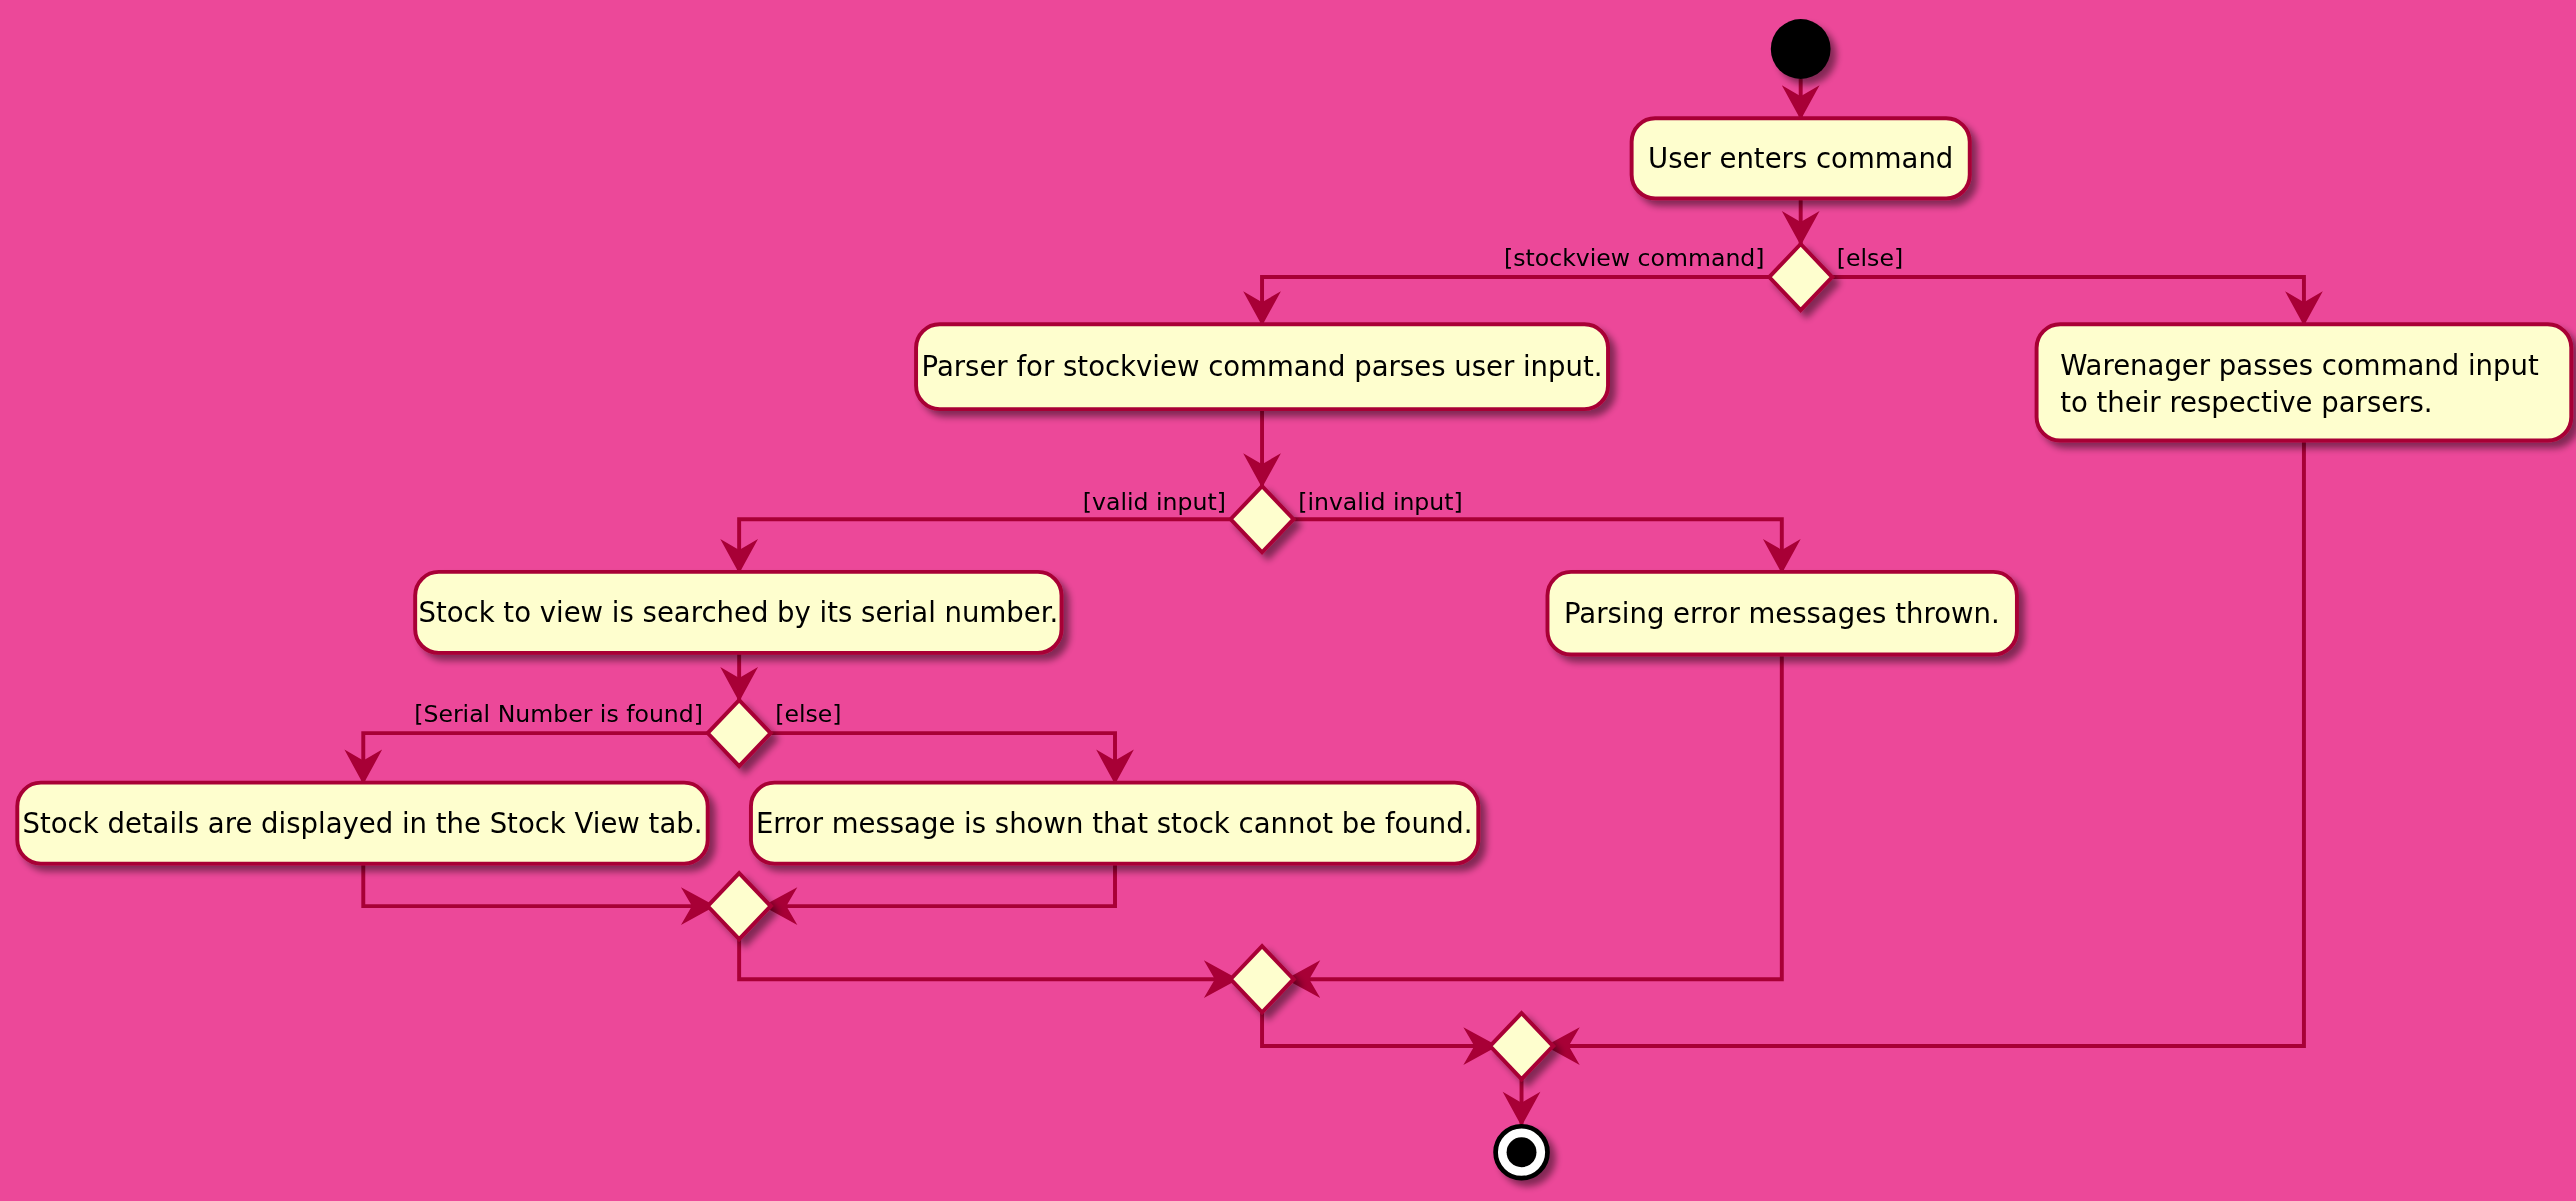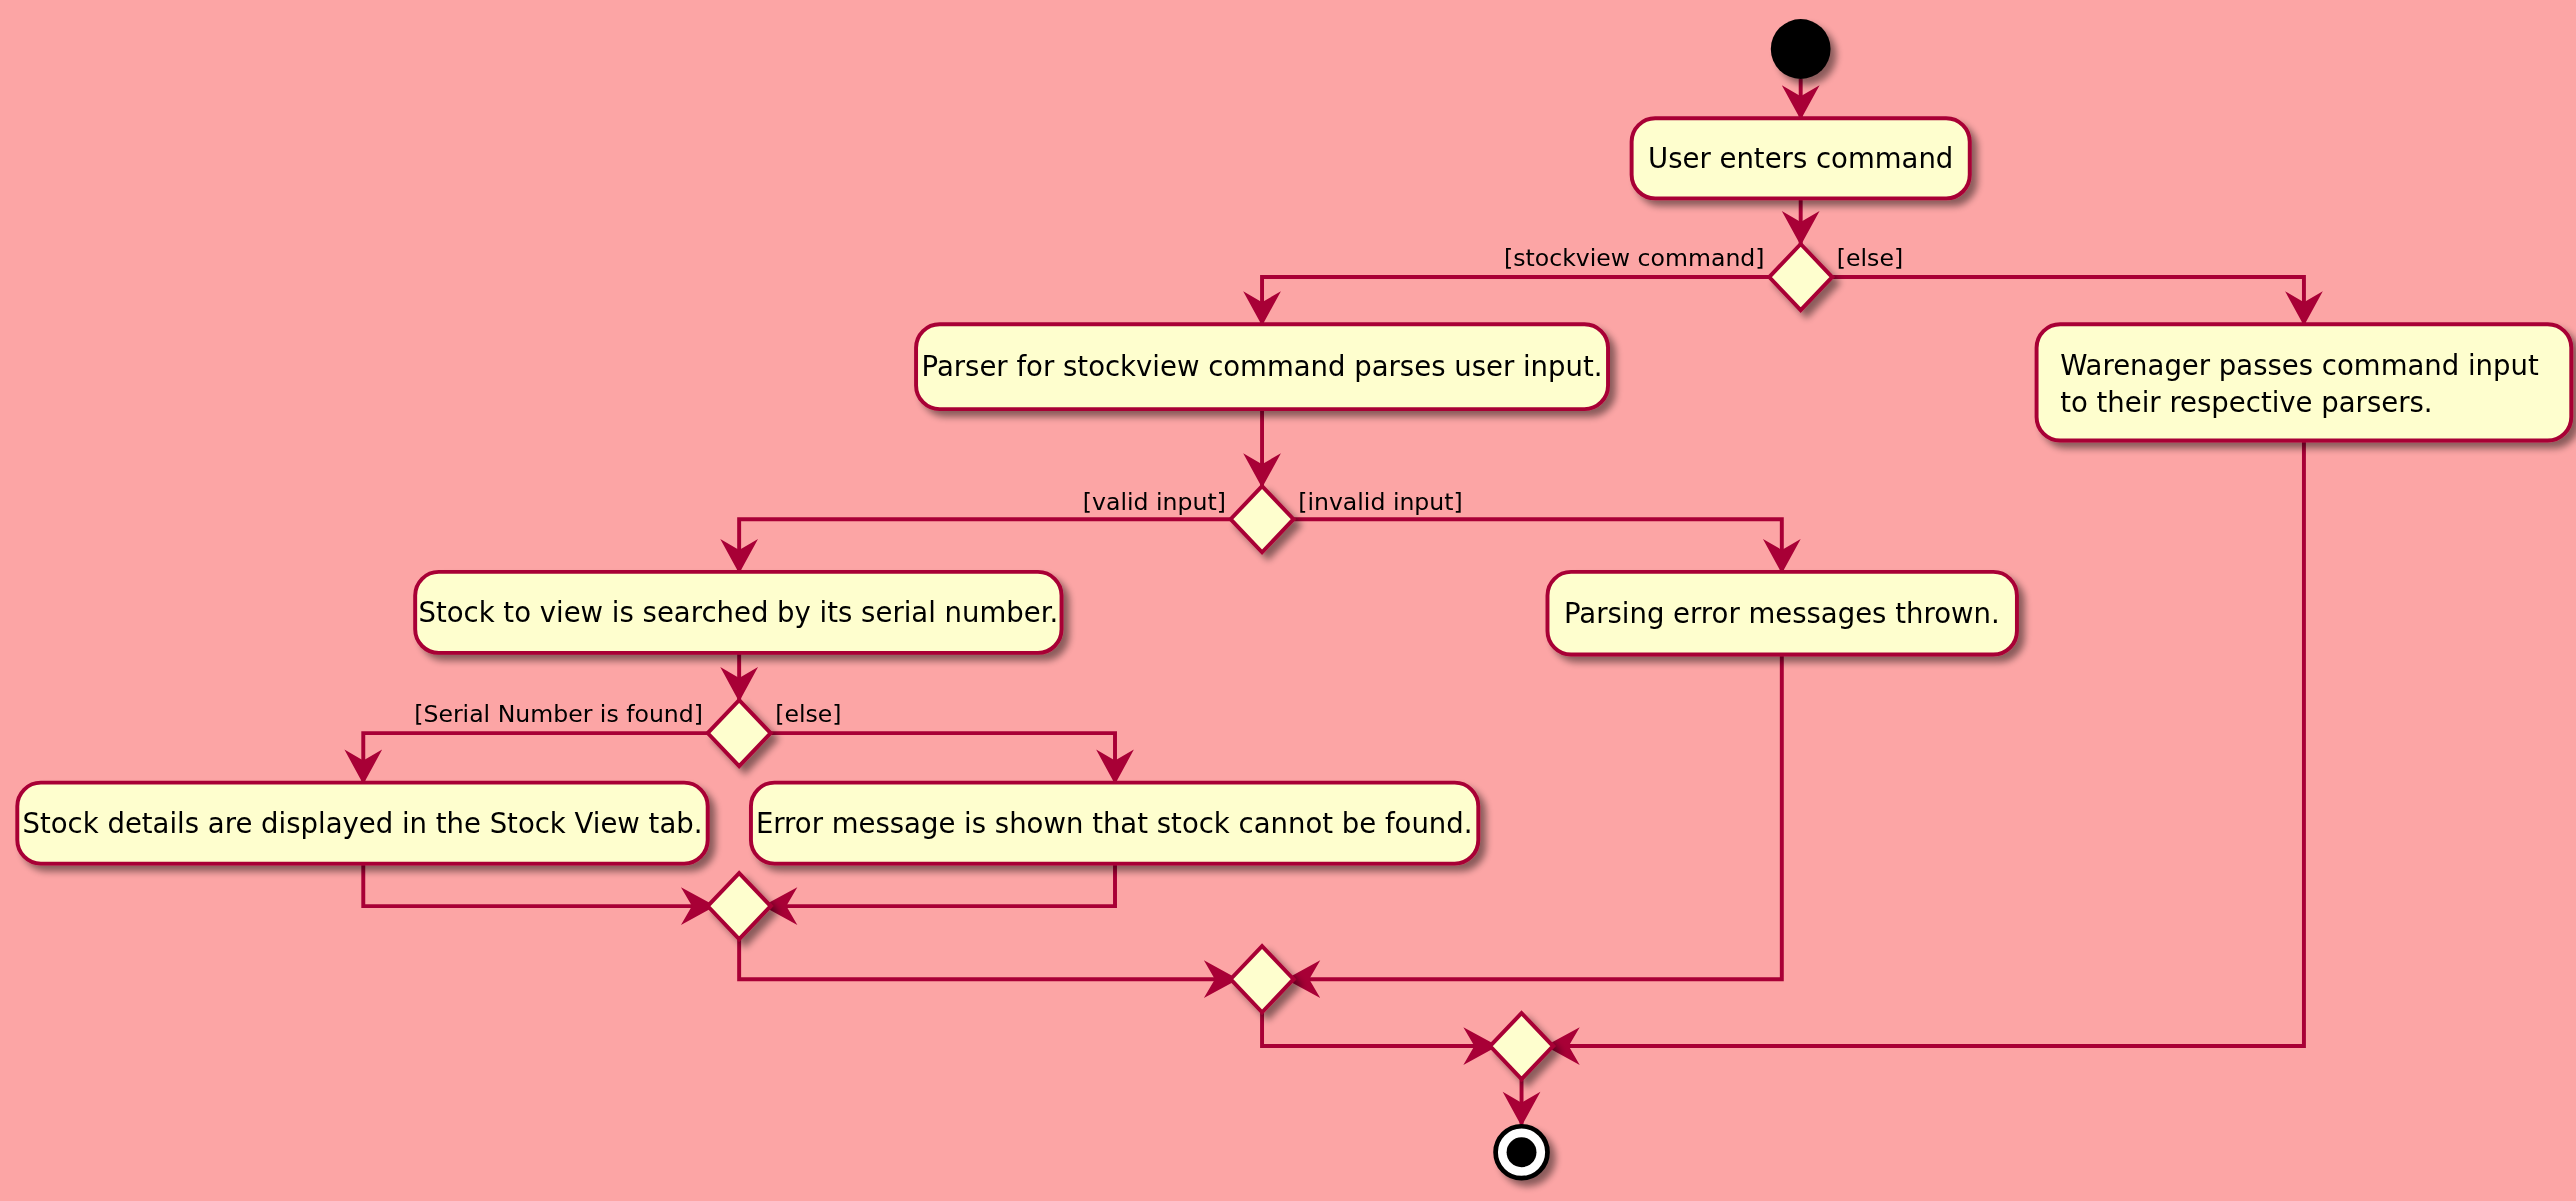--- a/index.html
+++ b/index.html
@@ -10,21 +10,21 @@
   body {
     width: 2576px;
     height: 1202px;
     overflow: hidden;
     font-family: "DejaVu Sans", sans-serif;
   }
   #diagram-root {
     position: relative;
     width: 2576px;
     height: 1202px;
-    background: #fca5a5;
+    background: #ec4899;
   }
   svg.diagram-canvas {
     display: block;
     width: 2576px;
     height: 1202px;
   }
   .node-label {
     font-family: "DejaVu Sans", sans-serif;
     font-size: 35px;
     fill: #000000;

